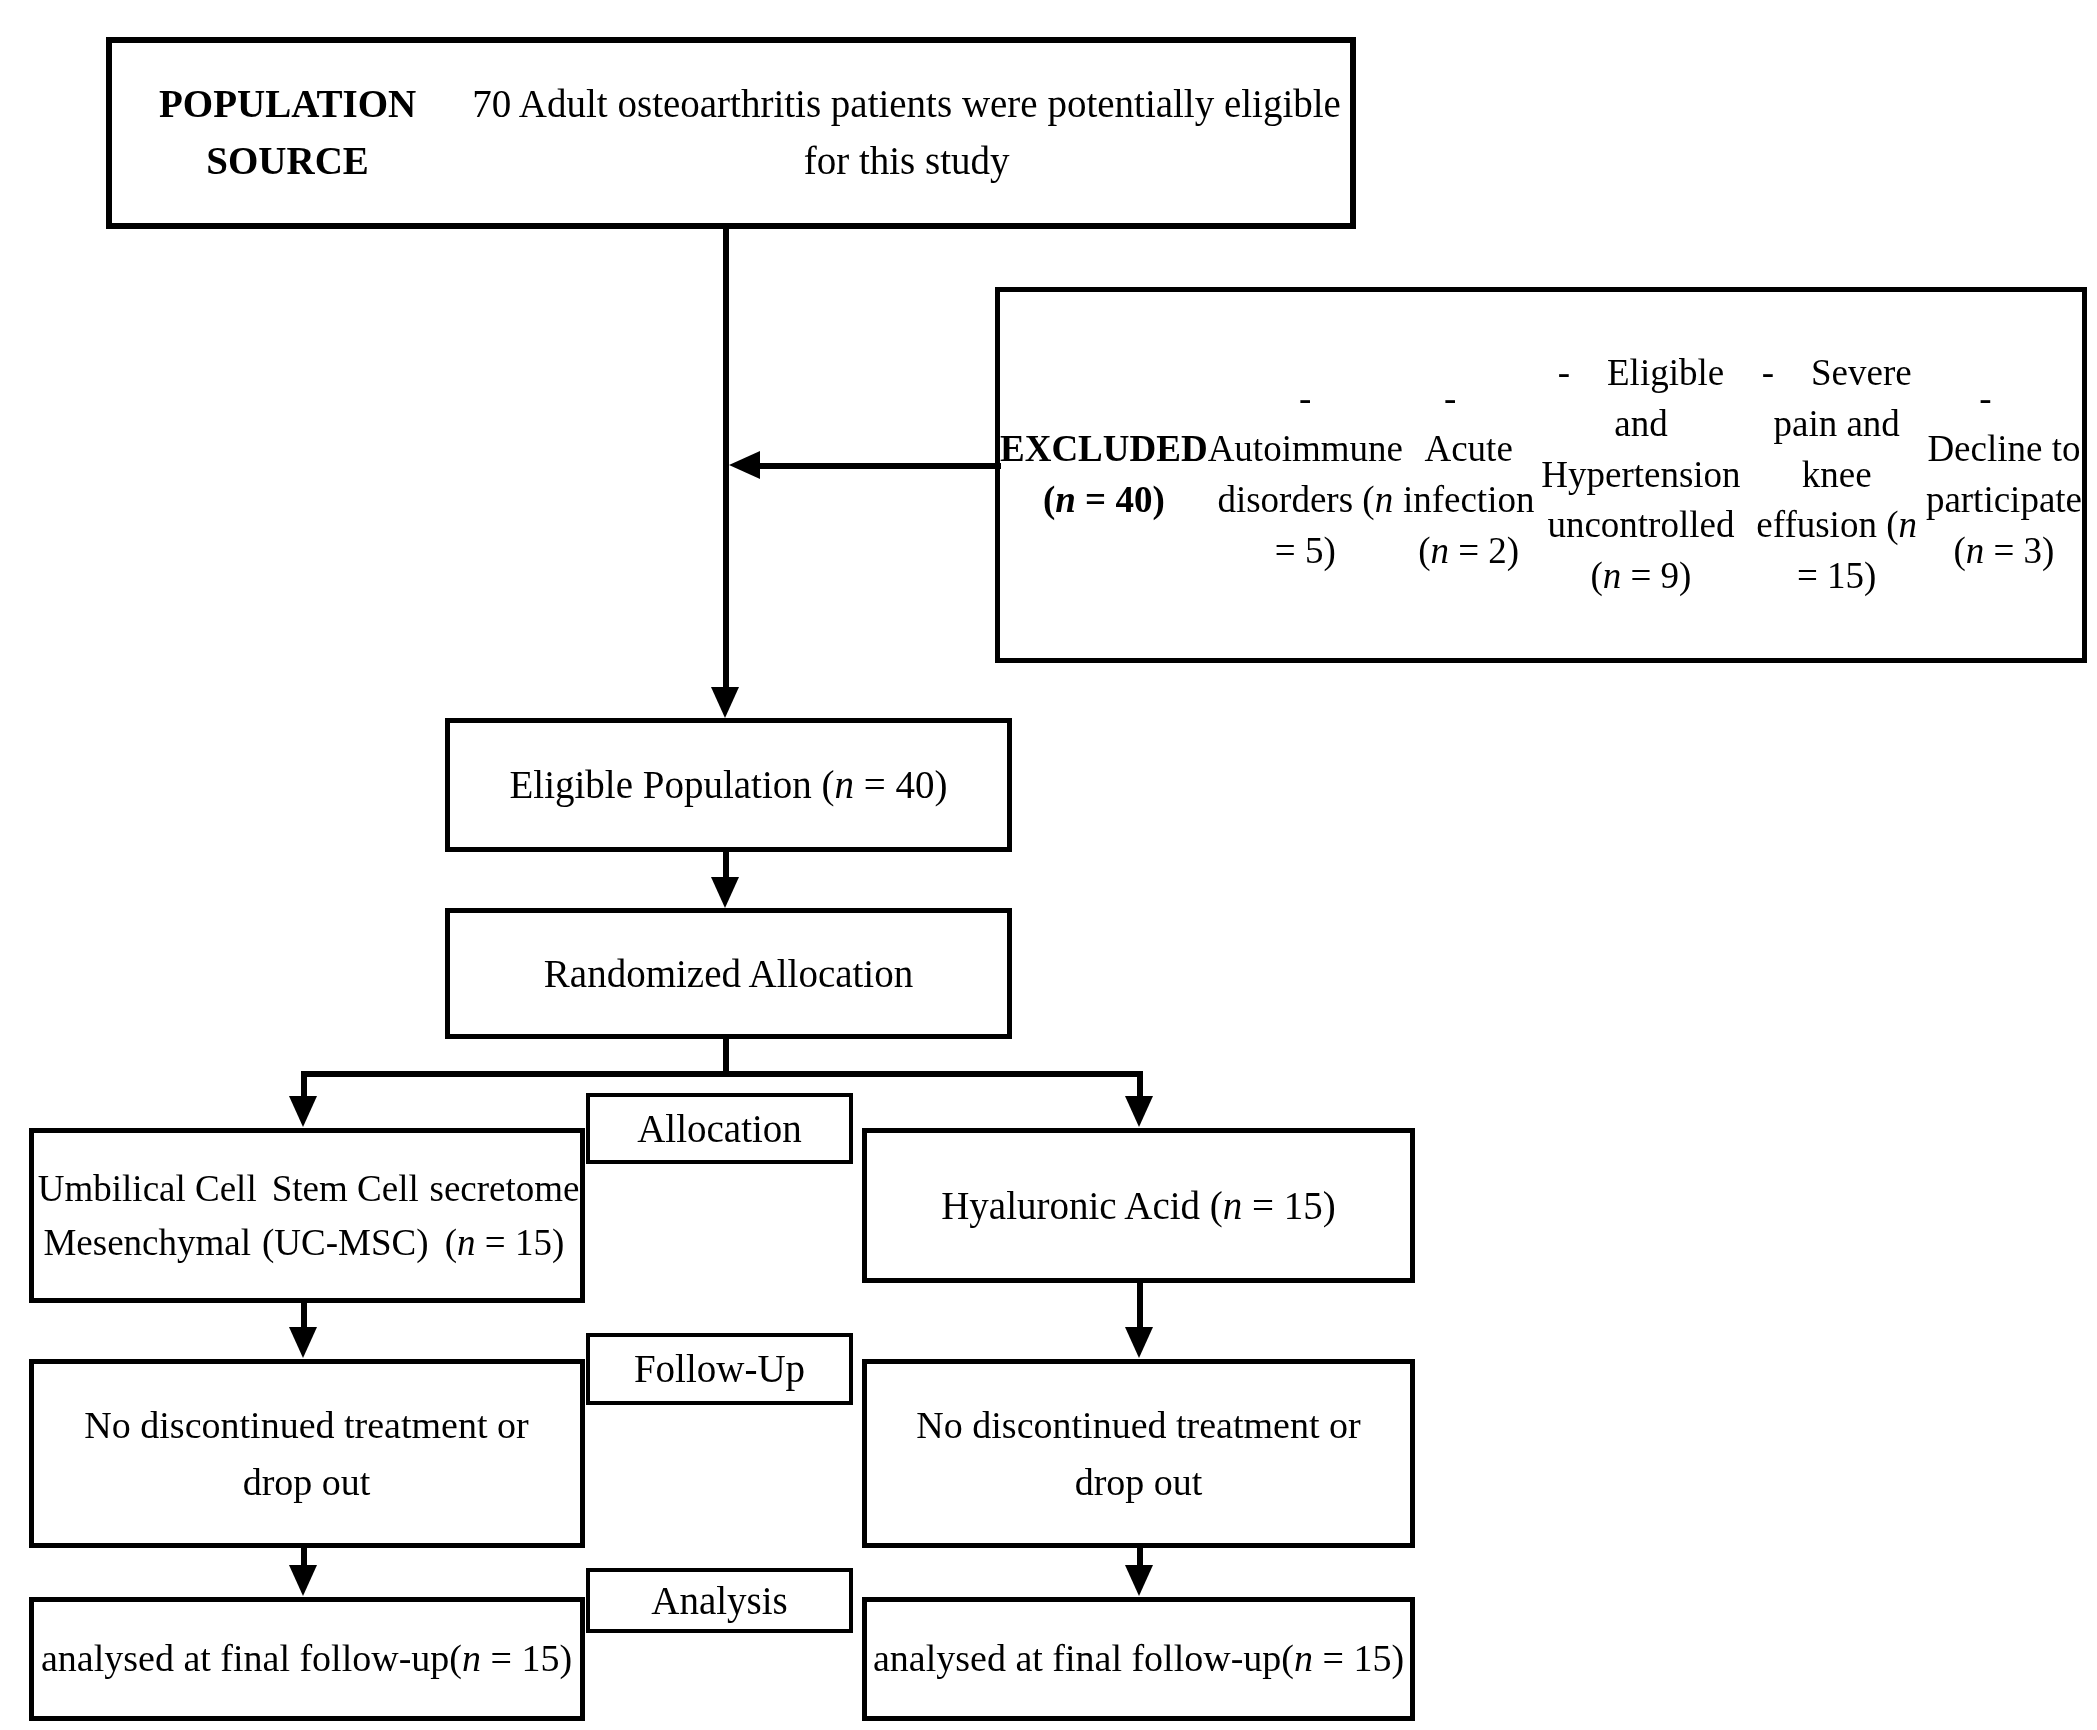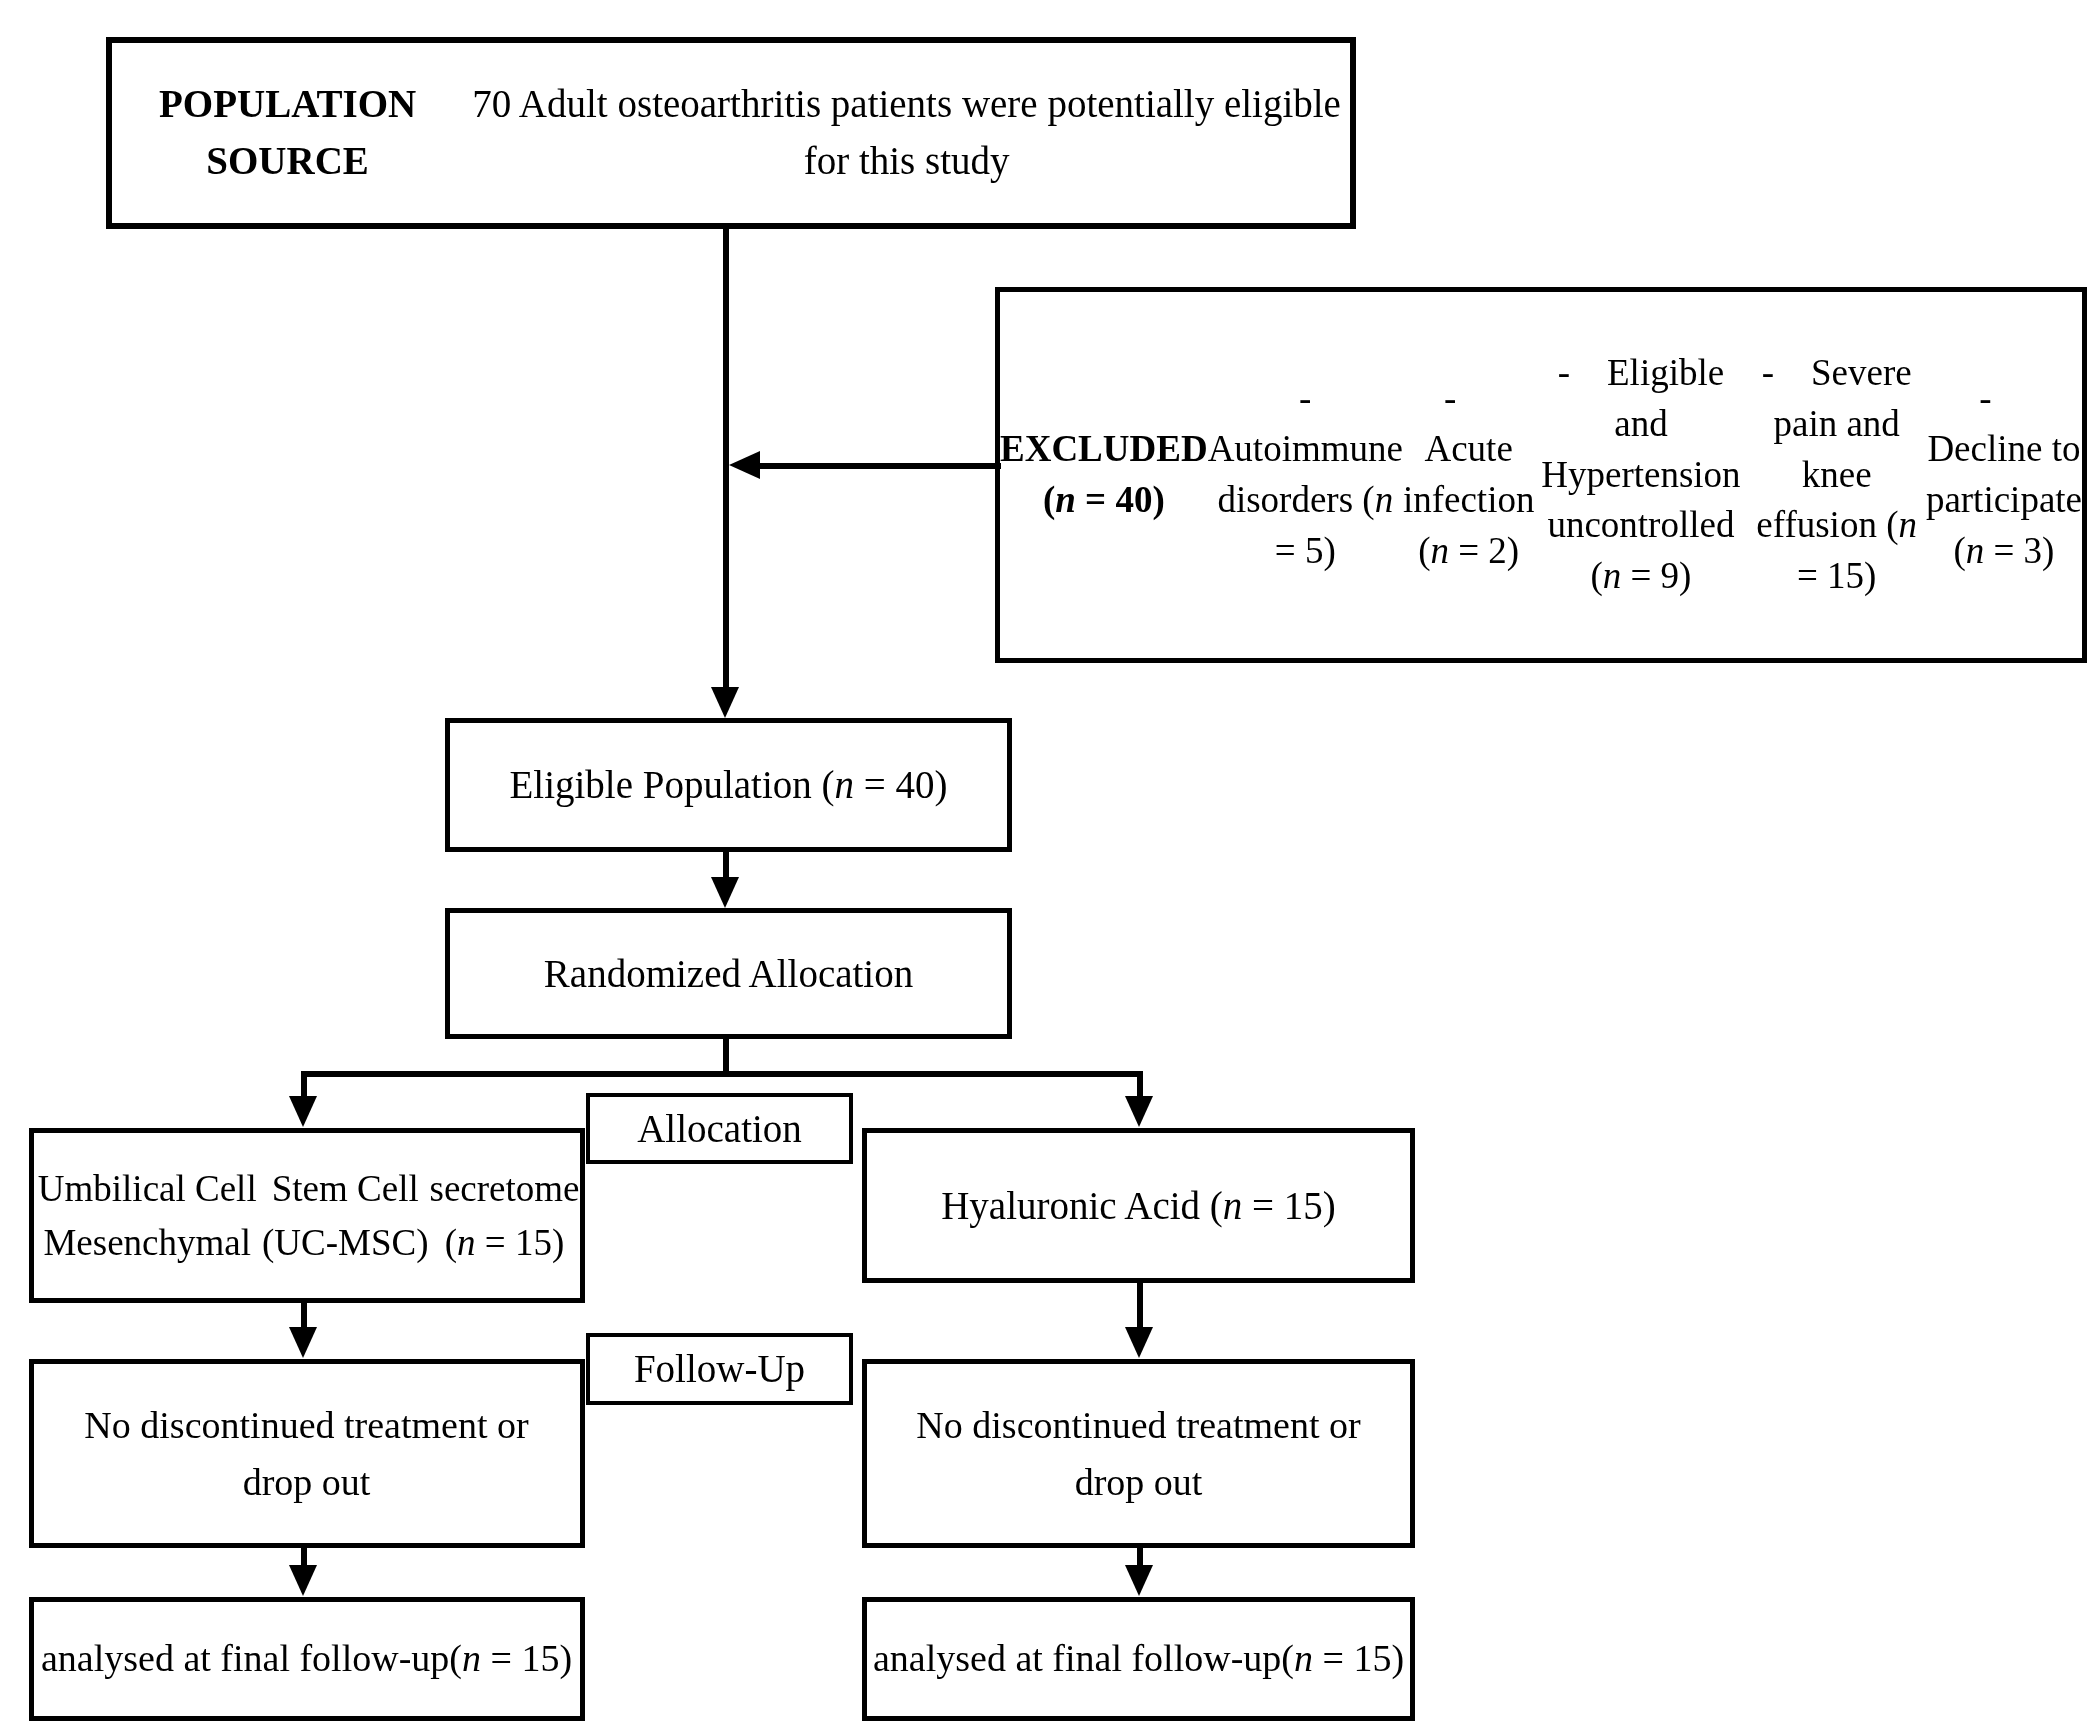--- a/index.html
+++ b/index.html
@@ -130,20 +130,23 @@
     <div class="line">Follow-Up</div>
   </div>
 
   <div class="box b-fuleft">
     <div class="line">No discontinued treatment or drop out</div>
   </div>
   <div class="box b-furight">
     <div class="line">No discontinued treatment or drop out</div>
   </div>
 
+  <div class="box b-anlab stage">
+    <div class="line">Analysis</div>
+  </div>
 
   <div class="box b-anleft">
     <div class="line">analysed at final follow-up</div>
     <div class="line"><span>(</span><span class="it">n</span><span> = 15)</span></div>
   </div>
   <div class="box b-anright">
     <div class="line">analysed at final follow-up</div>
     <div class="line"><span>(</span><span class="it">n</span><span> = 15)</span></div>
   </div>
 

